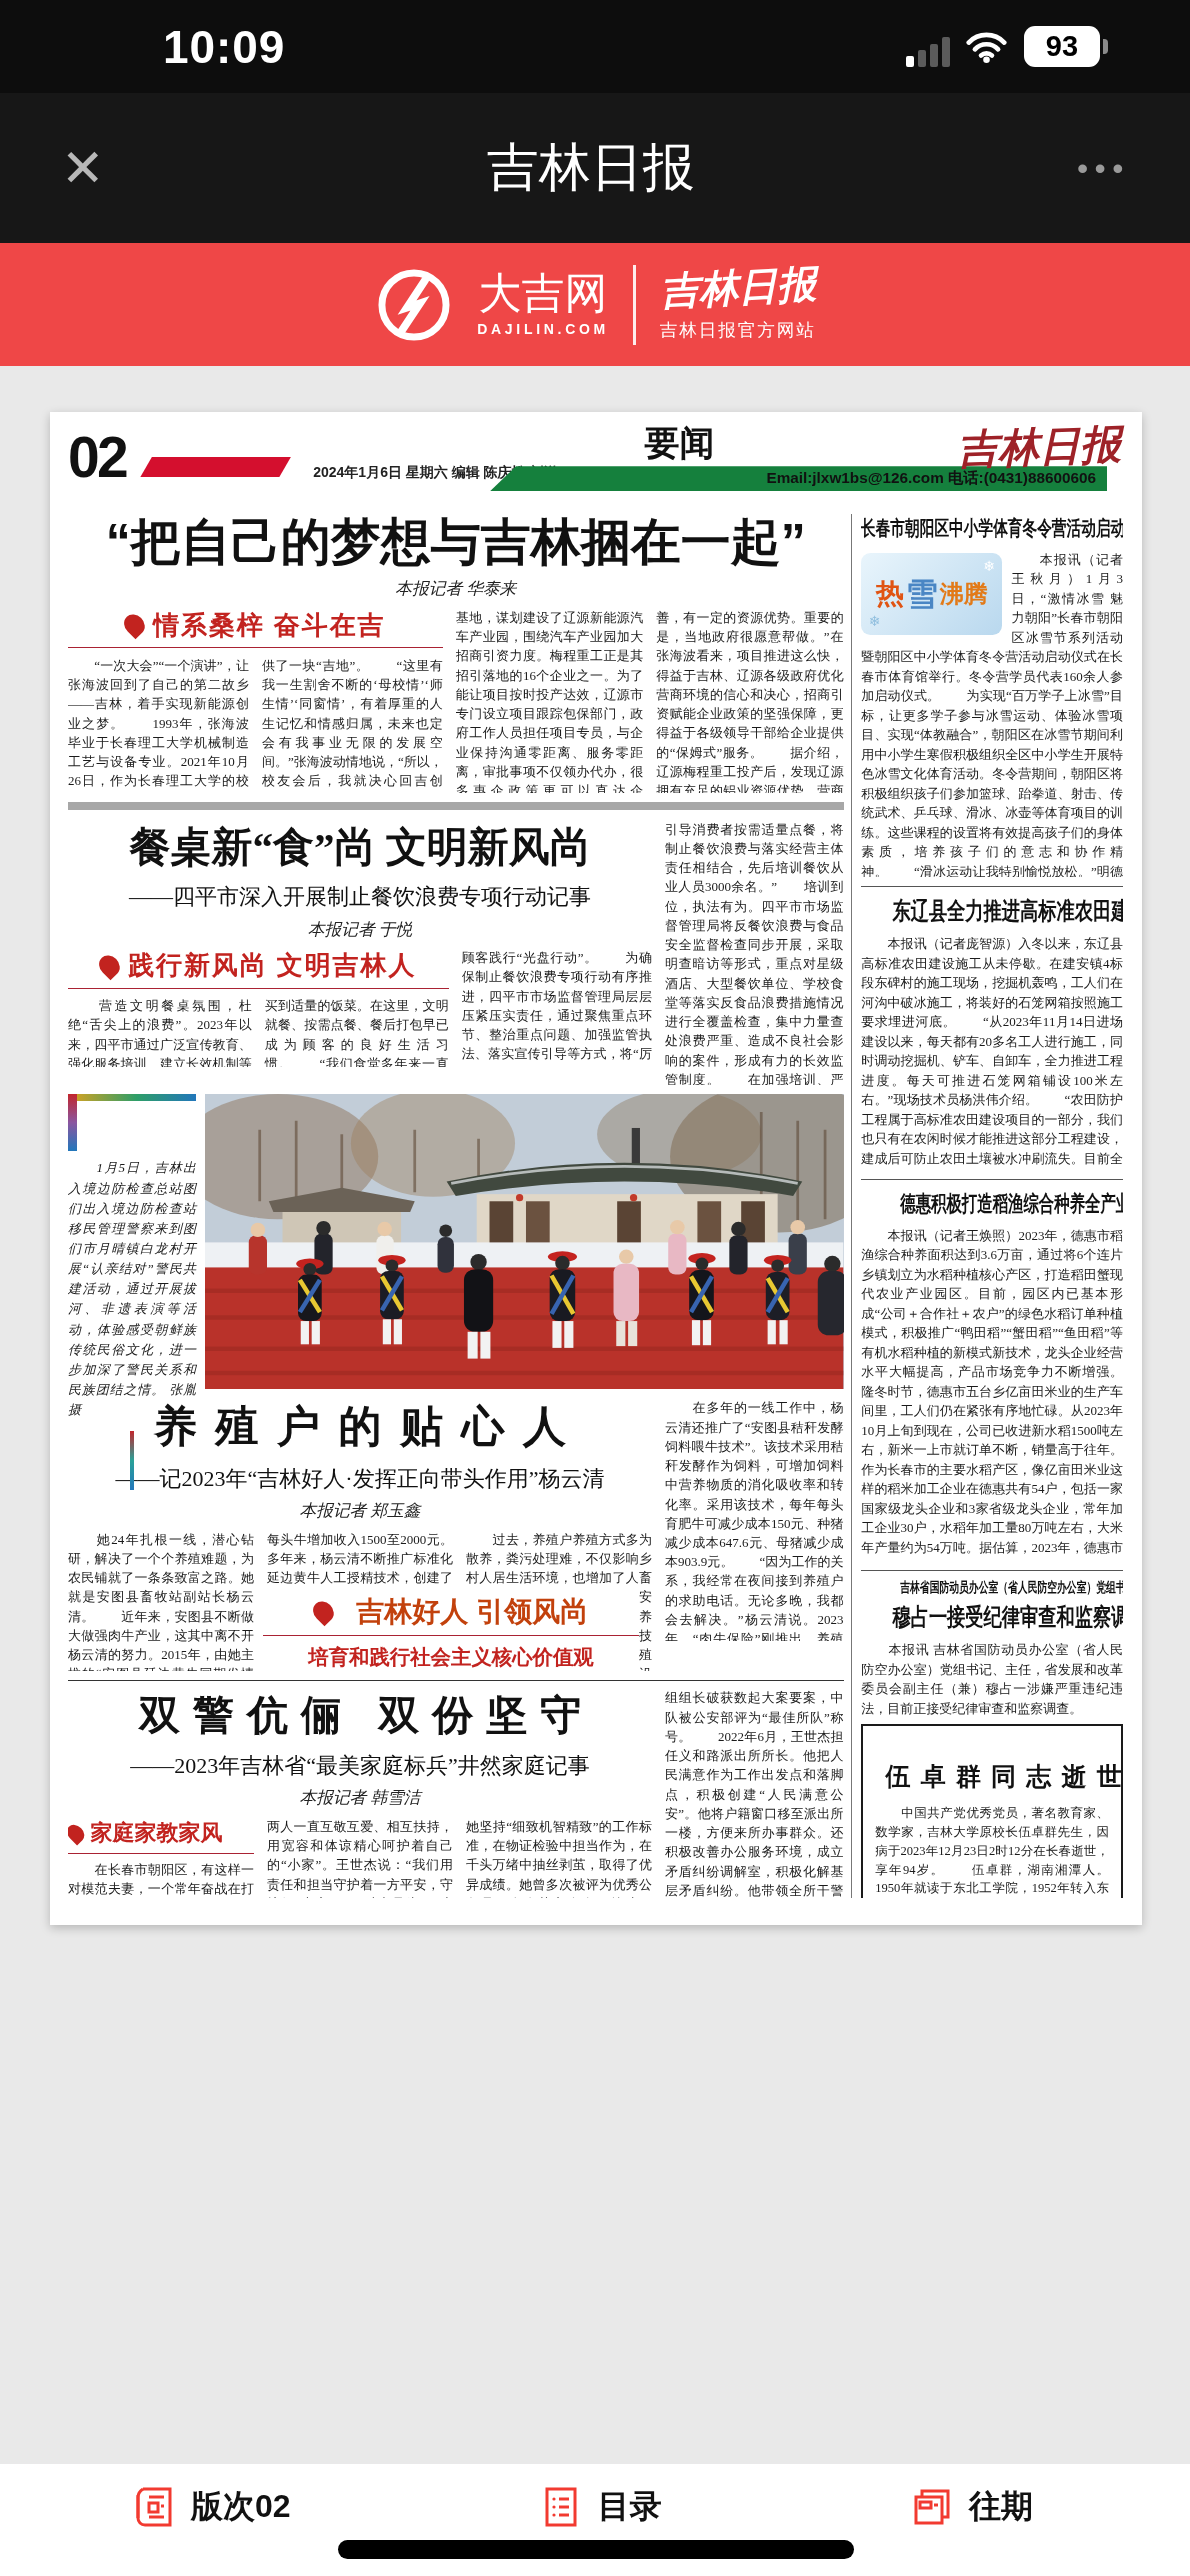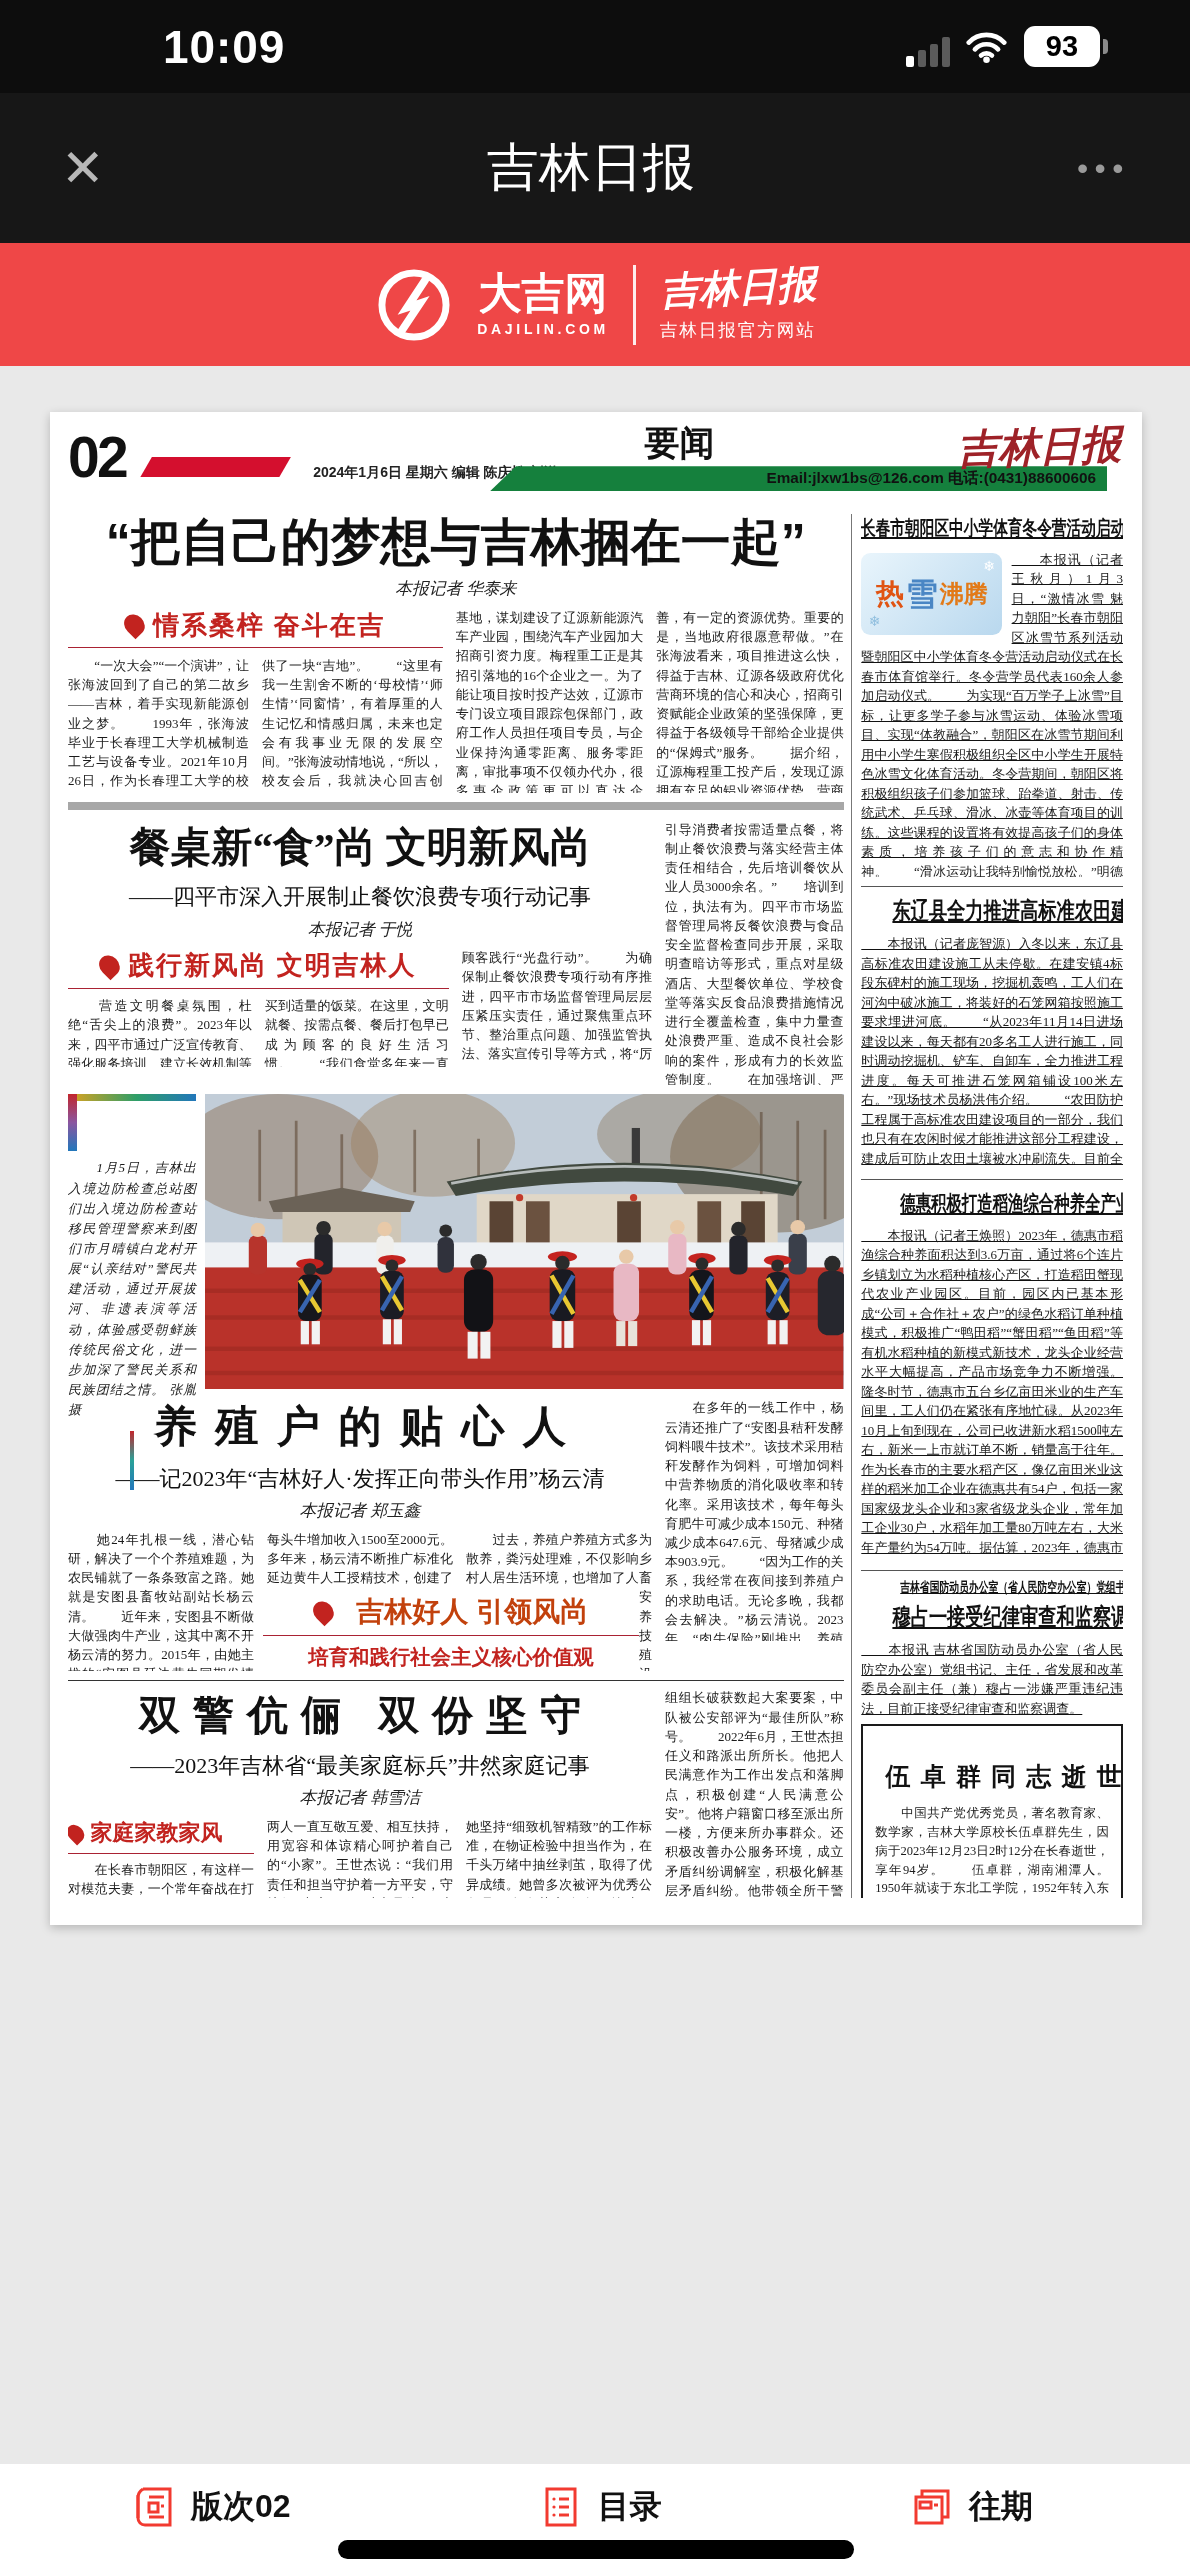--- a/index.html
+++ b/index.html
@@ -19,21 +19,21 @@
            display:flex;align-items:center;justify-content:center;position:relative;}
   .battery::after{content:"";position:absolute;right:-8.3px;top:13px;width:5.6px;height:15px;background:#8a8a8a;border-radius:0 3.7px 3.7px 0;}
   
   .nav-bar{height:150px;background:#171717;display:flex;align-items:center;padding:0 61px;box-sizing:border-box;}
   .nav-close{font-size:52px;color:#b8b8b8;line-height:1;}
   .nav-title{flex:1;text-align:center;color:#fff;font-size:52px;font-weight:500;}
   .nav-more{font-size:32px;color:#9a9a9a;letter-spacing:6.5px;}
   
   .banner{height:123px;background:#ef4747;display:flex;align-items:center;justify-content:center;gap:24px;color:#fff;}
   .logo-mark svg{display:block;}
-  .site-name{font-size:43px;font-weight:700;line-height:1;}
+  .site-name{font-size:43px;font-weight:400;line-height:1;}
   .site-domain{font-size:14px;font-weight:700;letter-spacing:3.7px;margin-top:5.6px;}
   .banner-sep{width:2.8px;height:80px;background:rgba(255,255,255,.9);}
   .paper-script{font-family:"Liberation Serif","DejaVu Serif",serif;font-style:italic;font-weight:900;font-size:39px;
                 transform:rotate(-3deg);line-height:1;}
   .banner-tagline{font-size:17.6px;margin-top:11px;letter-spacing:1.9px;}
   
   .content{position:absolute;top:366px;bottom:112px;left:0;right:0;background:#e9e9e9;}
   .paper{width:1092px;height:1513px;margin:46px auto 0;background:#fff;box-shadow:0 2.8px 9.3px rgba(0,0,0,.22);
          padding:13px 18.5px;box-sizing:border-box;overflow:hidden;color:#111;}
   
@@ -94,21 +94,21 @@
                border-bottom:1.9px solid #a23;padding-bottom:4.6px;white-space:nowrap;}
   .promo-sub{font-size:20.4px;font-weight:800;color:#c2231f;margin-top:6.5px;white-space:nowrap;}
   
   .art-police .serif-head{font-size:41px;letter-spacing:13px;text-indent:13px;}
   .art-police .bodyrow{height:141px;}
   .art-police .tallcol{height:261px;}
   .subhead-sm{display:flex;align-items:center;gap:7.4px;border-bottom:1.9px solid #a23;padding-bottom:3.7px;margin-bottom:5.6px;}
   .subhead-sm .t{font-size:22px;font-weight:900;color:#c2231f;white-space:nowrap;}
   .subhead-sm .flame{width:15px;height:18.5px;}
   
-  .rail-art{overflow:hidden;text-decoration:underline;}
+  .rail-art{overflow:hidden;}
   .rail-rule{border-top:0.9px solid #555;margin:8.3px 0;}
   .rail-body{font-family:"Liberation Serif",serif;font-size:13px;line-height:1.5;text-align:justify;color:#1b1b1b;overflow:hidden;}
   .camp{height:363px;}
   .camp-head{font-size:20.4px;font-weight:900;white-space:nowrap;transform:scaleX(.72);transform-origin:left center;margin-bottom:7.4px;}
   .badge{float:left;width:141px;height:82px;margin:3.7px 9.3px 3.7px 0;border-radius:9.3px;position:relative;overflow:hidden;
          background:linear-gradient(135deg,#e9f5fc,#b9d8ee);display:flex;align-items:center;justify-content:center;gap:1.9px;}
   .badge .hot{font-size:28px;font-weight:900;color:#e05413;font-family:"Liberation Serif",serif;}
   .badge .snow{font-size:32px;font-weight:900;color:#4a86c4;font-family:"Liberation Serif",serif;}
   .badge .boil{font-size:24px;font-weight:900;color:#e27a18;font-family:"Liberation Serif",serif;}
   .badge .fl1,.badge .fl2{position:absolute;color:#fff;font-size:14px;}

